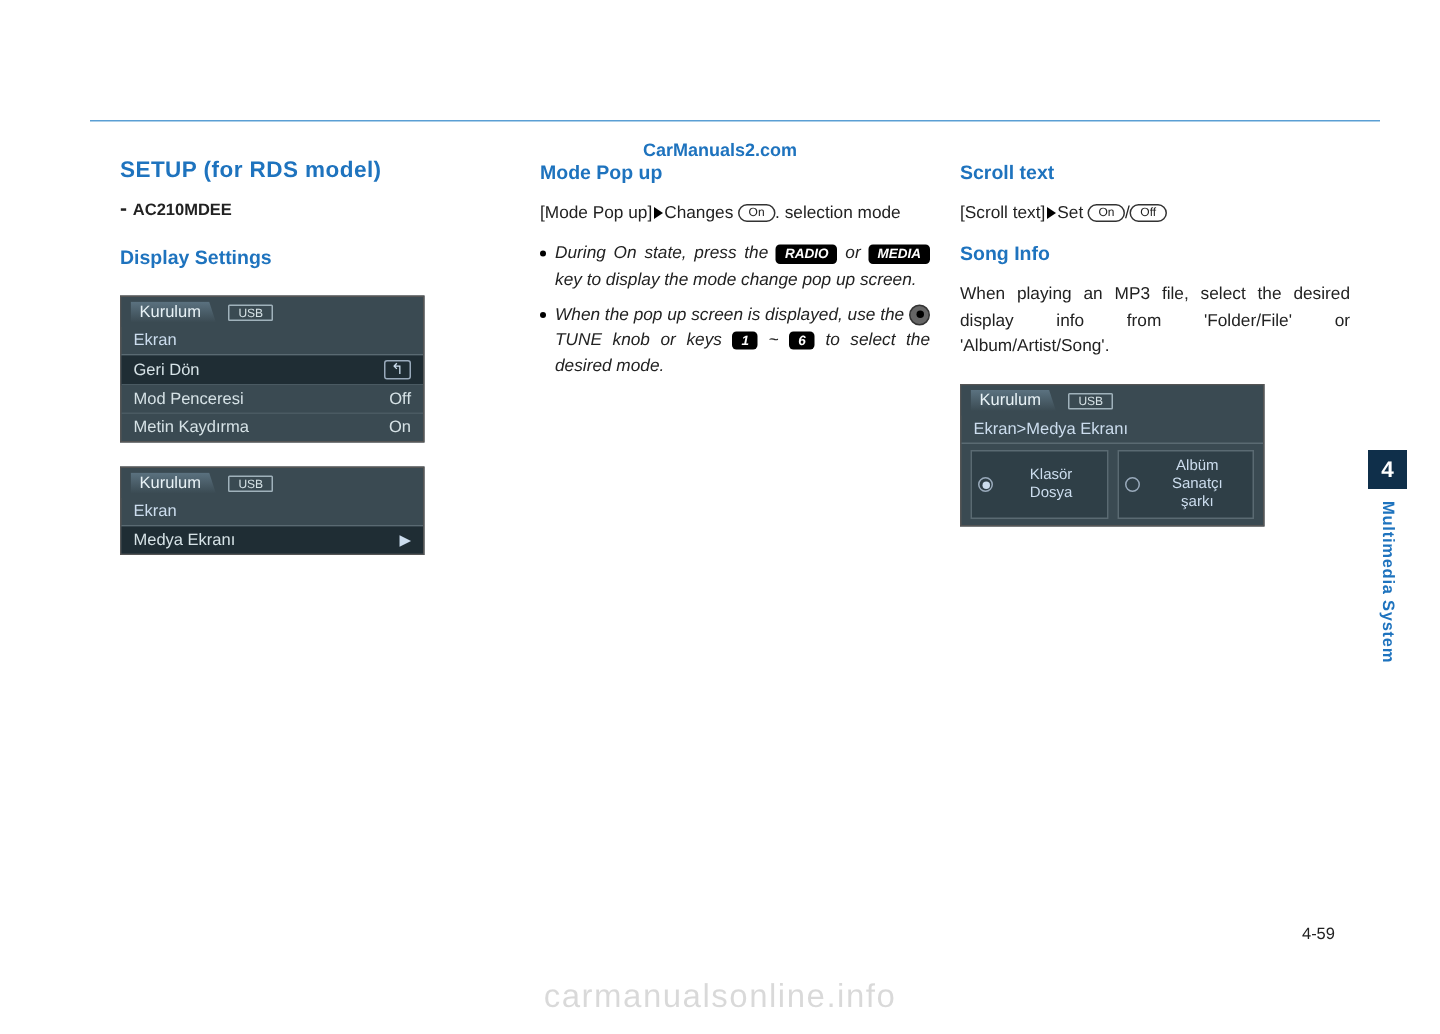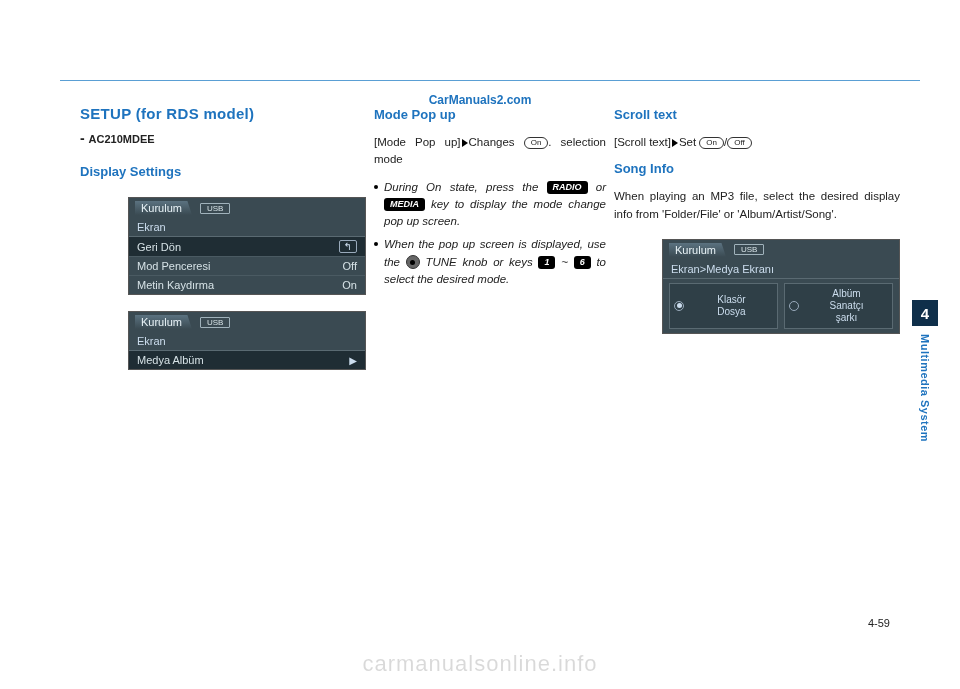--- a/index.html
+++ b/index.html
@@ -31,21 +31,21 @@
       top: 93px;
       left: 50%;
       transform: translateX(-50%);
       color: #1e73be;
       font-size: 12px;
       font-weight: bold;
     }
     .columns {
       display: grid;
       grid-template-columns: 1fr 1fr 1fr;
-      gap: 8px;
+      gap: 20px;
       margin-top: 35px;
     }
     .col { display: flex; flex-direction: column; }
     .setup-title {
       color: #1e73be;
       font-weight: bold;
       font-family: "Arial Black", Arial, sans-serif;
       font-size: 15px;
       margin-bottom: 8px;
       letter-spacing: 0.3px;
@@ -106,29 +106,28 @@
     .tri {
       display: inline-block;
       width: 0; height: 0;
       border-top: 4px solid transparent;
       border-bottom: 4px solid transparent;
       border-left: 6px solid #000;
       vertical-align: middle;
       margin: 0 1px;
     }
     .screen {
-      width: 238px;
+      width: 203px;
       margin-top: 6px;
       margin-bottom: 10px;
       border: 1px solid #555;
       background: #3a4a52;
       color: #d6e2e6;
       font-family: Arial, sans-serif;
       font-size: 11px;
-      margin-left: 48px;
     }
     .scr-title {
       display: flex;
       align-items: center;
       gap: 8px;
       padding: 3px 6px;
       background: #3a4a52;
       color: #cde;
     }
     .scr-title .kurulum {
@@ -286,21 +285,21 @@
         </div>
       </div>
 
       <div class="screen">
         <div class="scr-title">
           <span class="kurulum">Kurulum</span>
           <span class="usb">USB</span>
         </div>
         <div class="scr-sub">Ekran</div>
         <div class="scr-row sel">
-          <span>Medya Albüm</span>
+          <span>Medya Ekranı</span>
           <span class="scr-arrow">▶</span>
         </div>
       </div>
     </div>
 
     <div class="col">
       <div class="section-header" style="margin-top:2px">Mode Pop up</div>
       <div class="body-text">
         <span>[Mode Pop up]</span><span class="tri"></span><span>Changes </span>
         <span class="btn-pill">On</span><span>. selection mode</span>

